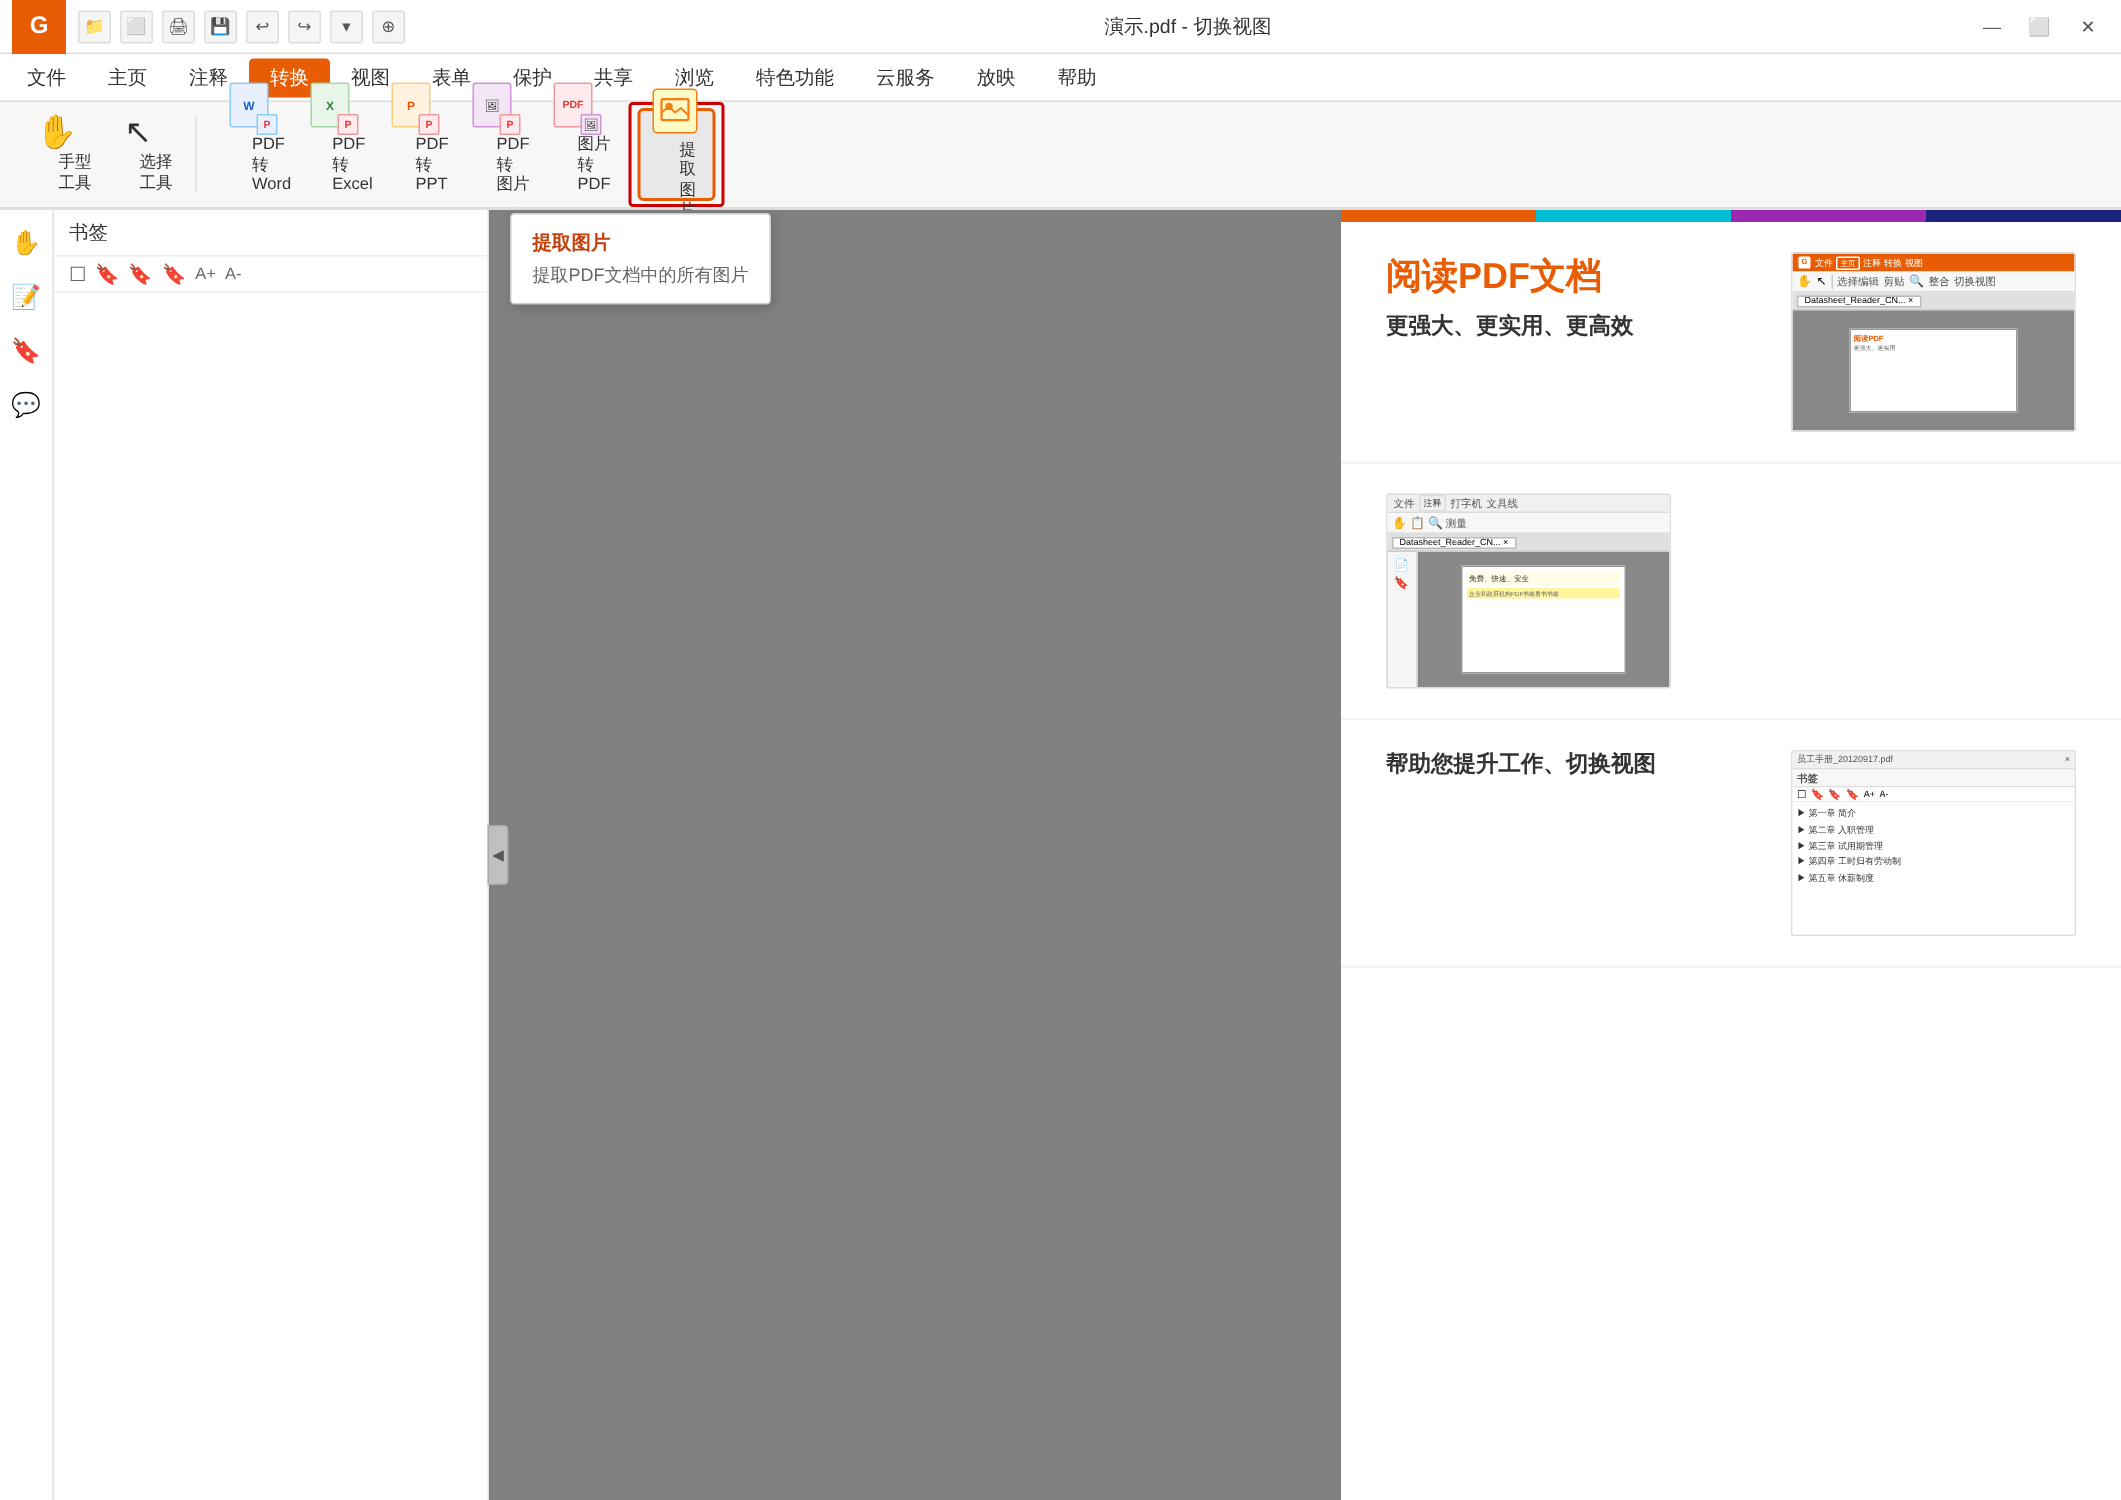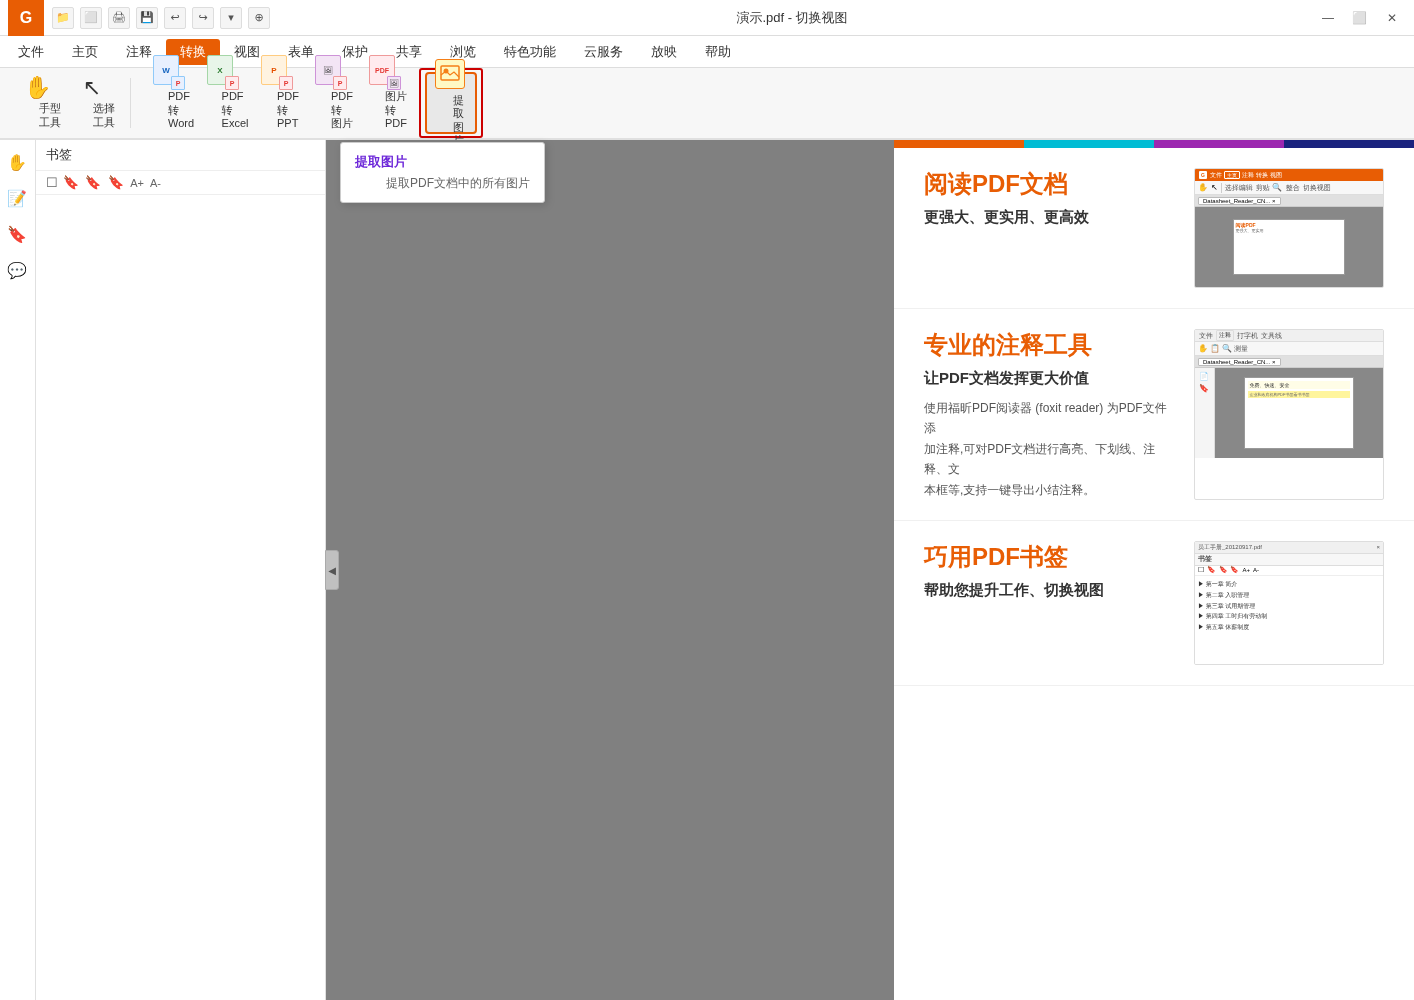--- a/index.html
+++ b/index.html
@@ -128,27 +128,26 @@
       border: 1px solid #ccc;
       border-radius: 3px;
       padding: 10px 14px;
       box-shadow: 2px 2px 8px rgba(0,0,0,0.15);
       z-index: 100;
       min-width: 160px;
     }
     .tooltip-popup-title {
       font-size: 13px;
       font-weight: bold;
-      color: #6d28d9;
+      color: #c2410c;
       margin-bottom: 4px;
     }
     .tooltip-popup-desc {
       font-size: 12px;
       color: #666;
-      margin-left: 31px;
     }
     
     .toolbar-extract-section {
       border: 2px solid #cc0000;
       border-radius: 3px;
       padding: 2px 4px;
       display: flex;
       gap: 2px;
     }
 
@@ -489,25 +488,20 @@
                 <div style="font-size:5px;color:#e85d04;font-weight:bold">阅读PDF</div>
                 <div style="font-size:4px;color:#666">更强大、更实用</div>
               </div>
             </div>
           </div>
         </div>
       </div>
 
       <div class="preview-card">
         <div style="display:flex;gap:16px">
-          <div style="flex:1">
-            <div class="preview-title orange">专业的注释工具</div>
-            <div class="preview-subtitle">让PDF文档发挥更大价值</div>
-            <div class="preview-text">使用福昕PDF阅读器 (foxit reader) 为PDF文件添<br>加注释,可对PDF文档进行高亮、下划线、注释、文<br>本框等,支持一键导出小结注释。</div>
-          </div>
 
           <div style="width:190px;flex-shrink:0;border:1px solid #ddd;border-radius:2px;overflow:hidden;font-size:8px">
             <div style="height:12px;background:#f0f0f0;display:flex;align-items:center;padding:0 4px;gap:3px;border-bottom:1px solid #ddd">
               <div style="font-size:7px;color:#555">文件</div>
               <div style="background:#f0f0f0;border:1px solid #ddd;padding:0 2px;font-size:6px;color:#333;border-radius:1px">注释</div>
               <div style="font-size:7px;color:#555">打字机</div>
               <div style="font-size:7px;color:#555">文具线</div>
             </div>
             <div style="height:14px;background:#f7f7f7;border-bottom:1px solid #ddd;display:flex;align-items:center;gap:2px;padding:0 3px">
               <div style="font-size:8px">✋</div>
@@ -530,21 +524,20 @@
                 </div>
               </div>
             </div>
           </div>
         </div>
       </div>
 
       <div class="preview-card">
         <div style="display:flex;gap:16px">
           <div style="flex:1">
-            <div class="preview-title orange">巧用PDF书签</div>
             <div class="preview-subtitle">帮助您提升工作、切换视图</div>
           </div>
 
           <div style="width:190px;flex-shrink:0;border:1px solid #ddd;border-radius:2px;overflow:hidden;font-size:8px">
             <div style="height:12px;background:#f0f0f0;display:flex;align-items:center;padding:0 3px;border-bottom:1px solid #ddd;justify-content:space-between">
               <div style="font-size:6px;color:#555">员工手册_20120917.pdf</div>
               <div style="font-size:6px;color:#555">×</div>
             </div>
             <div style="height:12px;background:#f7f7f7;border-bottom:1px solid #ddd;display:flex;align-items:center;padding:0 3px;gap:2px">
               <div style="font-size:7px;color:#555;font-weight:bold">书签</div>

